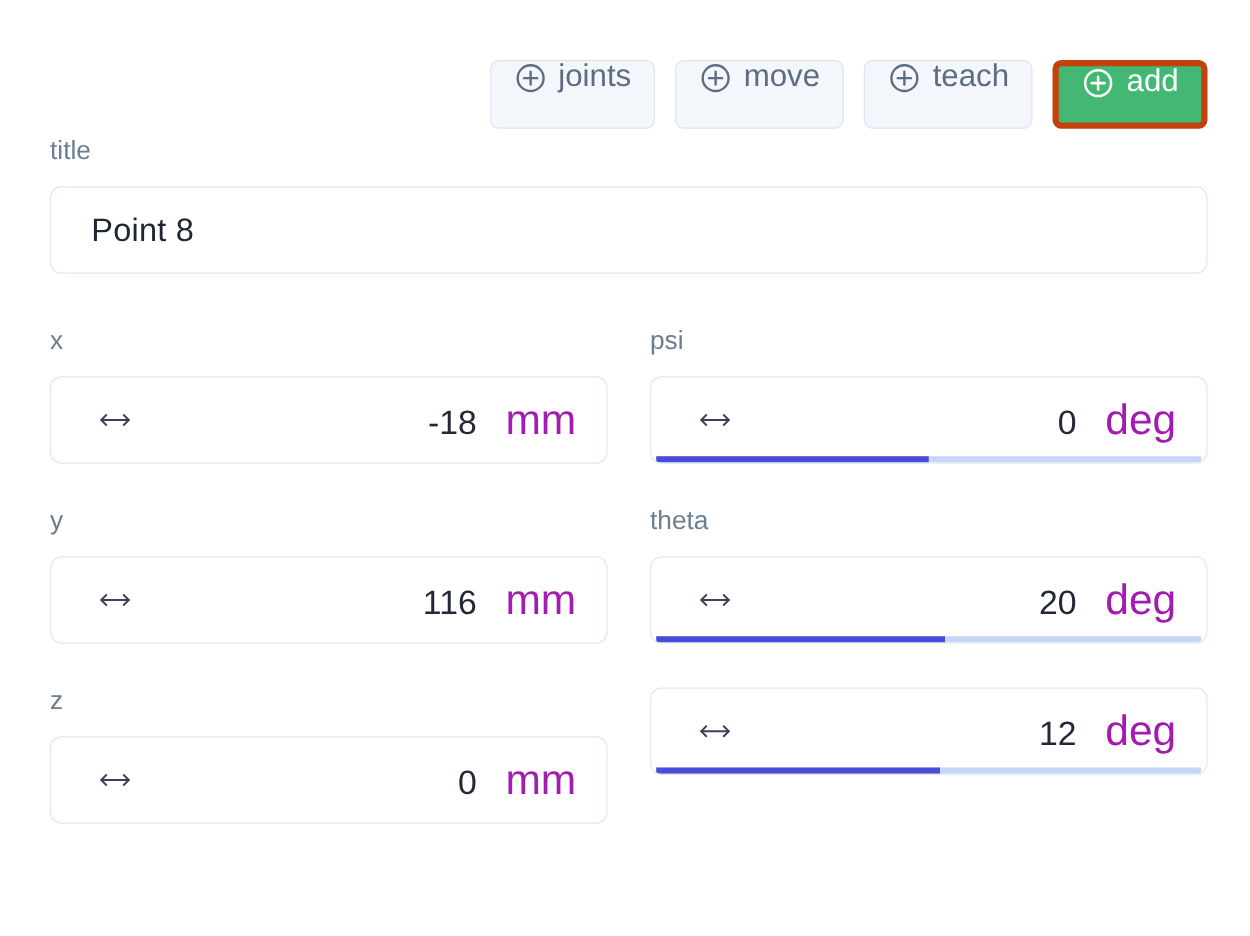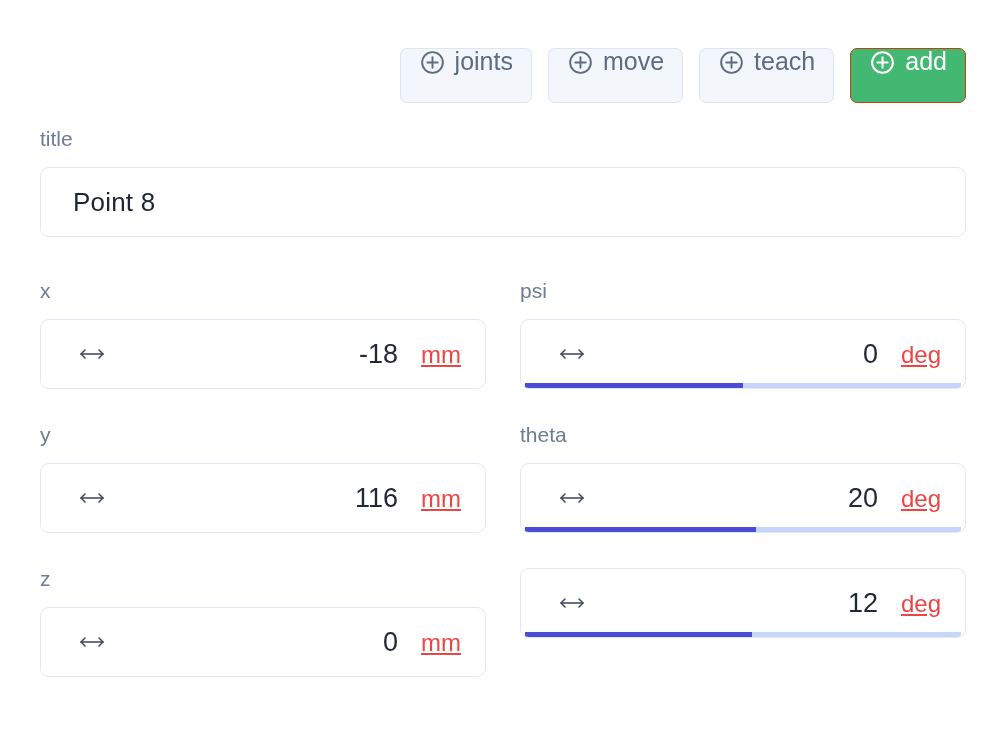--- a/index.html
+++ b/index.html
@@ -47,36 +47,36 @@
     user-select: none;
     white-space: nowrap;
   }
   .btn-outline {
     background: #f3f7fb;
     border: 1px solid #dde5ee;
     color: #5d6c82;
   }
   .btn-primary {
     background: #43b873;
-    border: 1px solid #c2410c;
+    border: 5px solid #c2410c;
     color: #ffffff;
     font-weight: 400;
   }
   .btn .plus-icon {
     display: inline-flex;
     width: 27px;
     height: 27px;
     flex: 0 0 27px;
   }
   .btn .plus-icon svg { display: block; width: 27px; height: 27px; }
 
   
   .form {
     position: absolute;
-    top: 128px;
+    top: 110px;
     left: 40px;
     width: 926px;
   }
   .field-label {
     font-size: 21px;
     color: #6b7c93;
     line-height: 1;
     margin-bottom: 18px;
     display: block;
   }
@@ -117,23 +117,22 @@
     align-items: baseline;
     gap: 23px;
     padding-right: 2px;
   }
   .value-num {
     font-size: 27px;
     color: #232838;
     font-weight: 400;
   }
   .value-unit {
-    font-size: 24px;
-    color: #ef4444;
-    text-decoration: underline;
+    font-size: 34px;
+    color: #a21caf;
   }
 
   .progress {
     position: absolute;
     left: 4px;
     right: 4px;
     bottom: 0;
     height: 5px;
     background: #c6d5f8;
     border-radius: 0 0 3px 3px;

